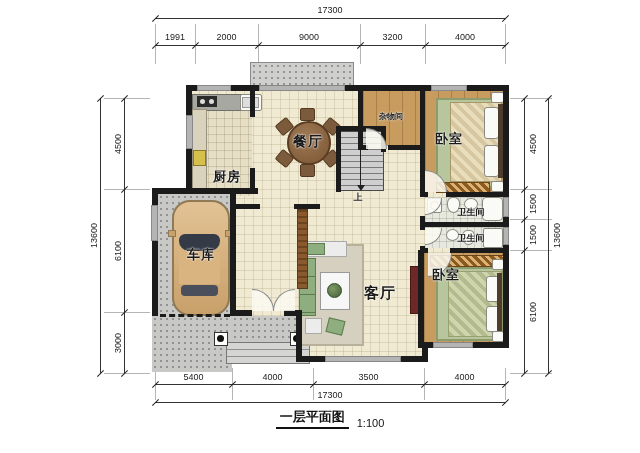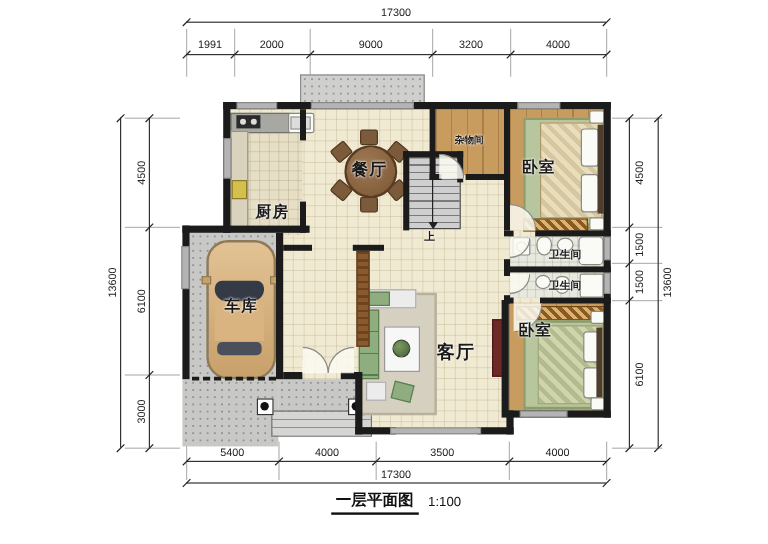--- a/index.html
+++ b/index.html
@@ -36,21 +36,21 @@
   .tk{width:9px;height:1px;background:#222;transform:rotate(-45deg);}
   .dnum{font-size:9px;color:#222;text-align:center;line-height:10px;white-space:nowrap;}
   .vnum{display:flex;align-items:center;justify-content:center;font-size:9px;color:#222;
         writing-mode:vertical-rl;transform:rotate(180deg);white-space:nowrap;}
   .rlabel{font-weight:bold;color:#1a1a1a;text-align:center;letter-spacing:1px;
           text-shadow:0 0 2px rgba(255,255,255,.85),0 0 2px rgba(255,255,255,.85);}
   .chair{width:13px;height:11px;background:#7b5b3b;border:1px solid #52391f;border-radius:2px;}
   .fix{background:#fafaf6;border:1px solid #8a8a82;border-radius:2px;}
   .hatch{background:repeating-linear-gradient(45deg,#8a5a20 0 3px,#dcb272 3px 6px);border:1px solid #6a4618;}
   .rug{background:#b8c69e;border:2px solid #8c9c6c;}
-  .caption{display:flex;justify-content:center;align-items:center;gap:8px;}
+  .caption{display:flex;justify-content:center;align-items:flex-end;gap:8px;}
   .cap-title{font-size:13px;font-weight:bold;color:#111;border-bottom:2px solid #111;padding:0 4px 1px;}
   .cap-scale{font-size:11px;color:#111;}
 </style>
 </head>
 <body>
 
 <div id="canvas">
 
   <div class="abs ext" style="left:155px;top:24px;width:1px;height:40px"></div>
   <div class="abs ext" style="left:195px;top:24px;width:1px;height:40px"></div>

